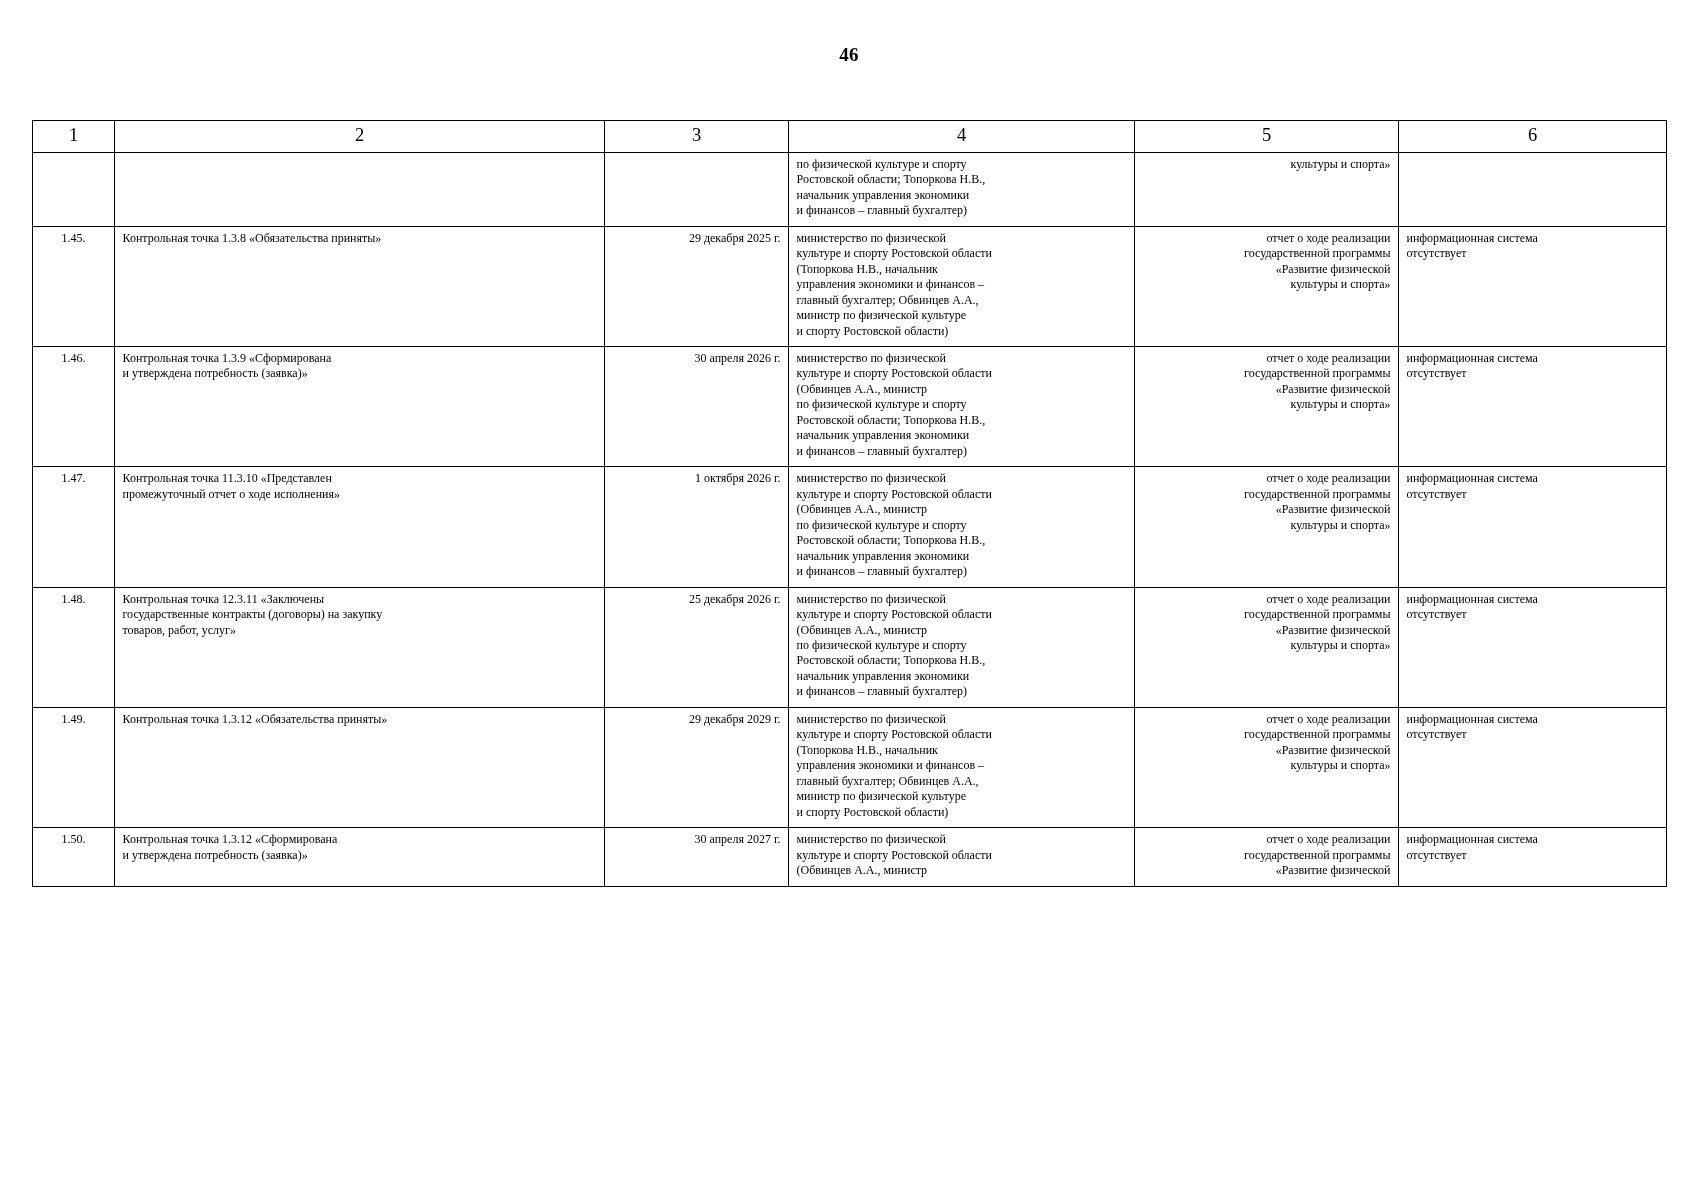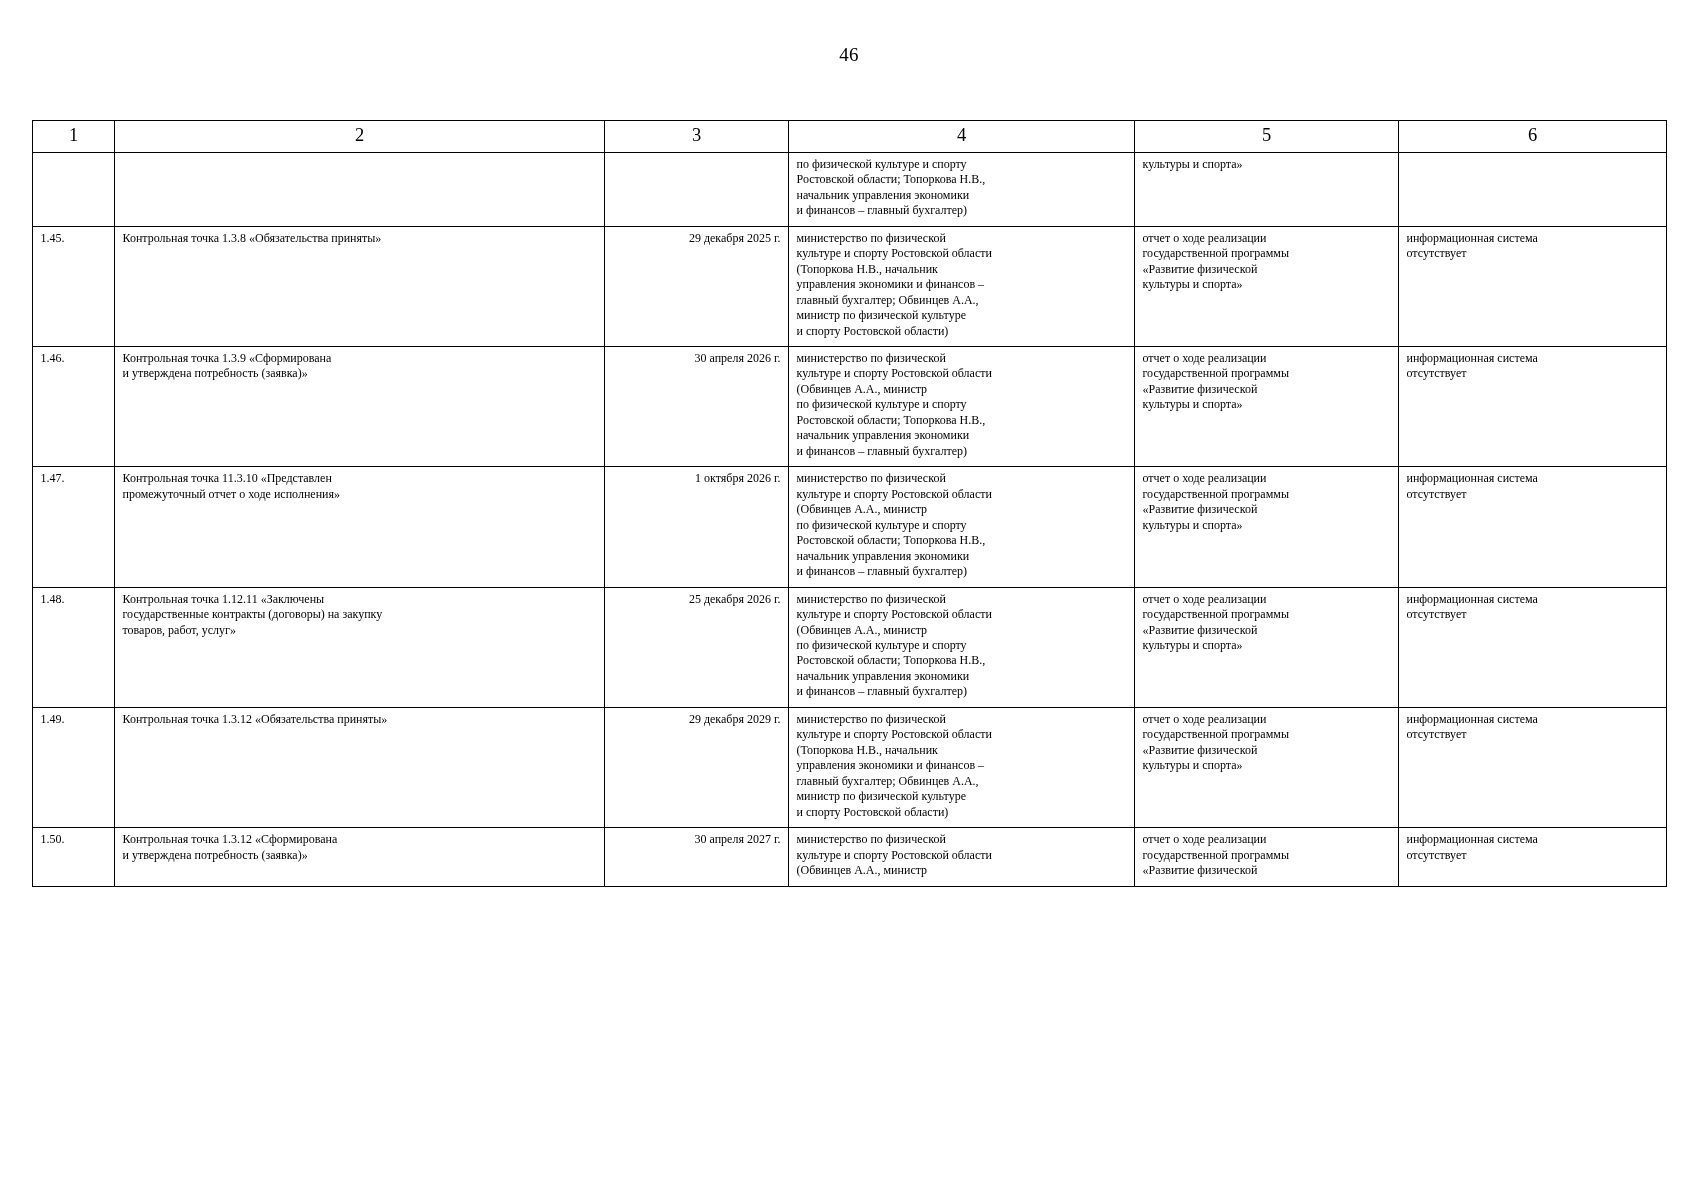--- a/index.html
+++ b/index.html
@@ -19,39 +19,40 @@
     min-height: 1200px;
     box-sizing: border-box;
     padding: 0;
   }
   .page-number {
     text-align: center;
     font-size: 19px;
     margin-top: 44px;
     margin-bottom: 12px;
     letter-spacing: 0.3px;
+    font-weight: bold;
   }
   table.doc-table {
     border-collapse: collapse;
     margin: 54px auto 0 auto;
     width: 1538px;
     table-layout: fixed;
   }
   table.doc-table td {
     border: 1.3px solid #000000;
     vertical-align: top;
     padding: 4px 7px 7px 8px;
     font-size: 12px;
     line-height: 1.29;
   }
-  td.c1 { width: 66px; }
+  td.c1 { width: 66px; text-align: center; }
   td.c2 { width: 474px; }
   td.c3 { width: 168px; text-align: right; }
   td.c4 { width: 330px; }
-  td.c5 { width: 248px; }
+  td.c5 { width: 248px; text-align: right; }
   td.c6 { width: 252px; }
   tr.header-row td {
     text-align: center;
     padding-top: 3px;
     padding-bottom: 4px;
     font-size: 18.5px;
   }
   .cell-text {
     white-space: pre-line;
     display: block;
@@ -193,21 +194,21 @@
             <span class="cell-text">информационная система
 отсутствует</span>
           </td>
       </tr>
 
       <tr>
         <td class="c1">
             <span class="cell-text">1.48.</span>
           </td>
         <td class="c2">
-            <span class="cell-text">Контрольная точка 1.12.11 «Заключены
+            <span class="cell-text">Контрольная точка 12.3.11 «Заключены
 государственные контракты (договоры) на закупку
 товаров, работ, услуг»</span>
           </td>
         <td class="c3">
             <span class="cell-text">25 декабря 2026 г.</span>
           </td>
         <td class="c4">
             <span class="cell-text">министерство по физической
 культуре и спорту Ростовской области
 (Обвинцев А.А., министр

